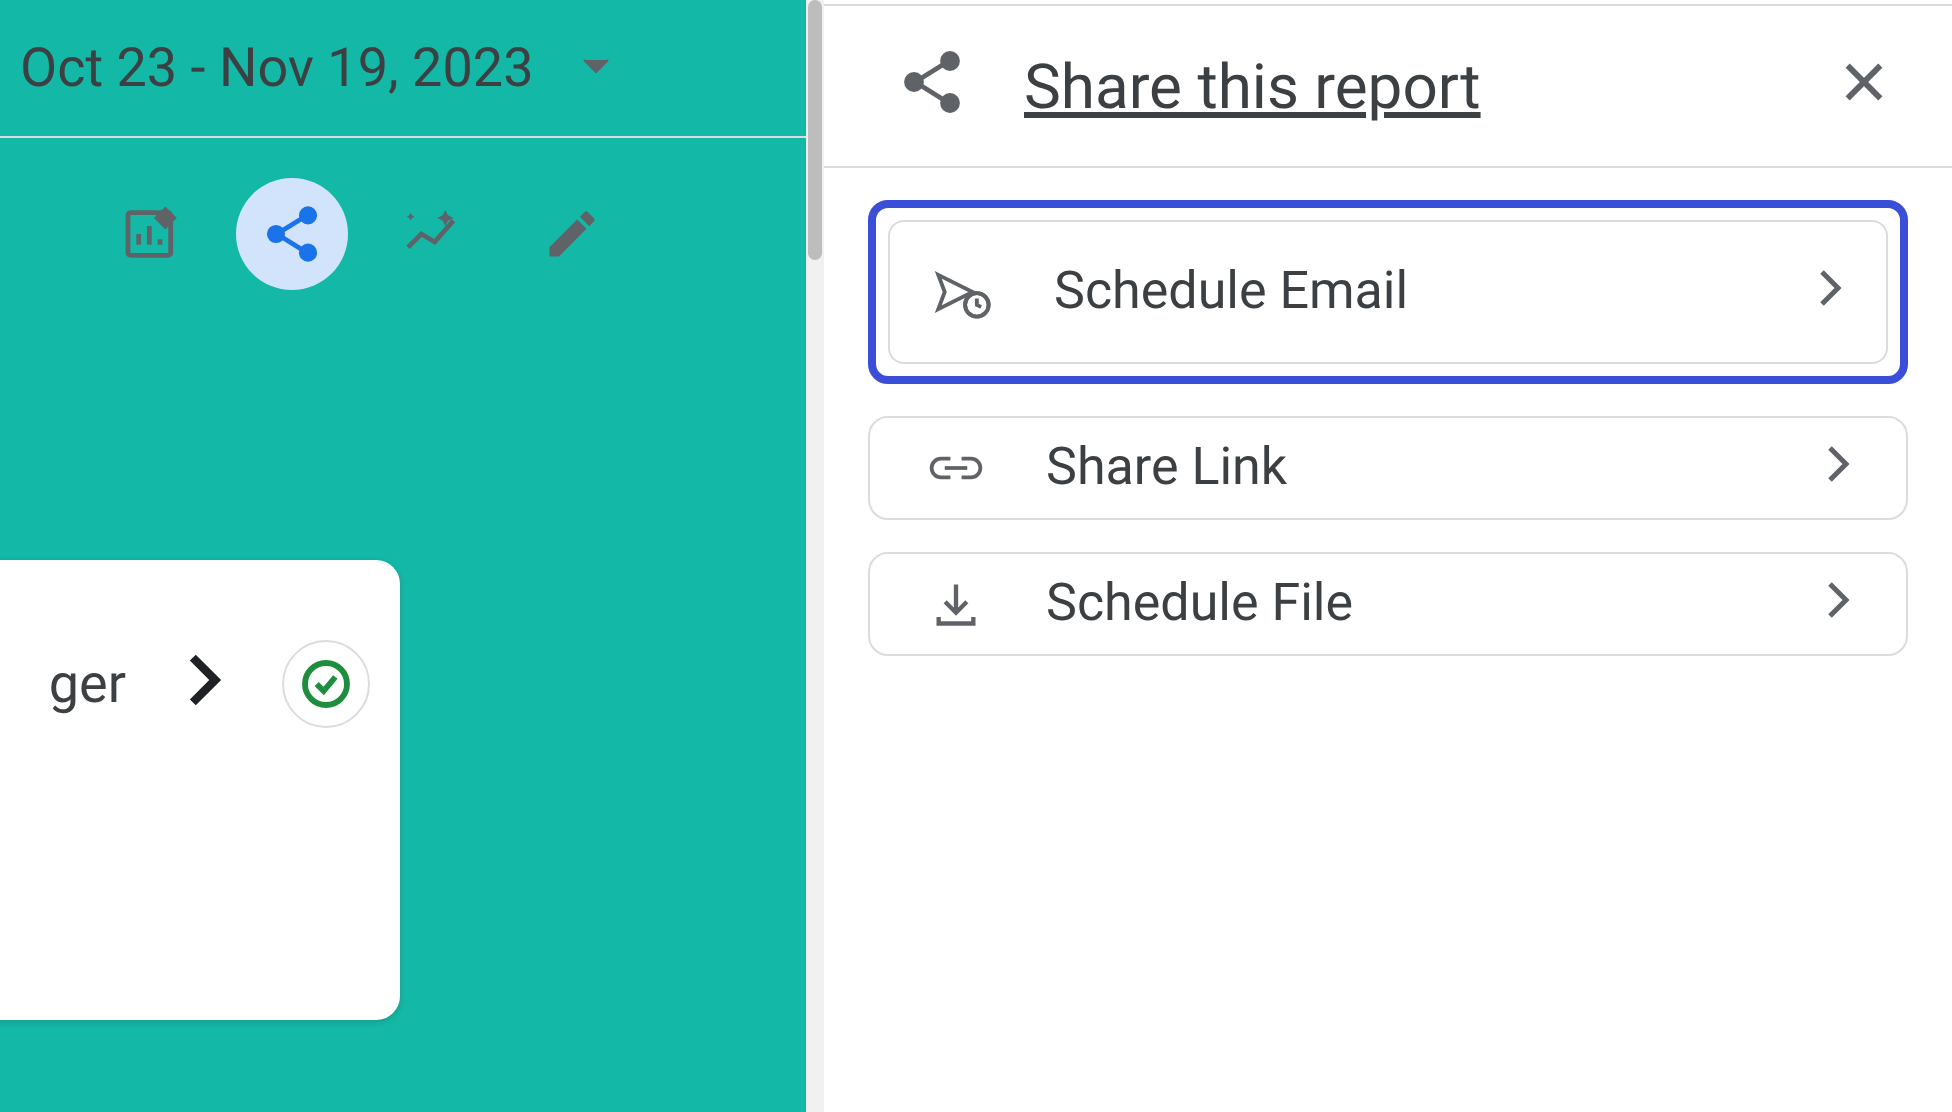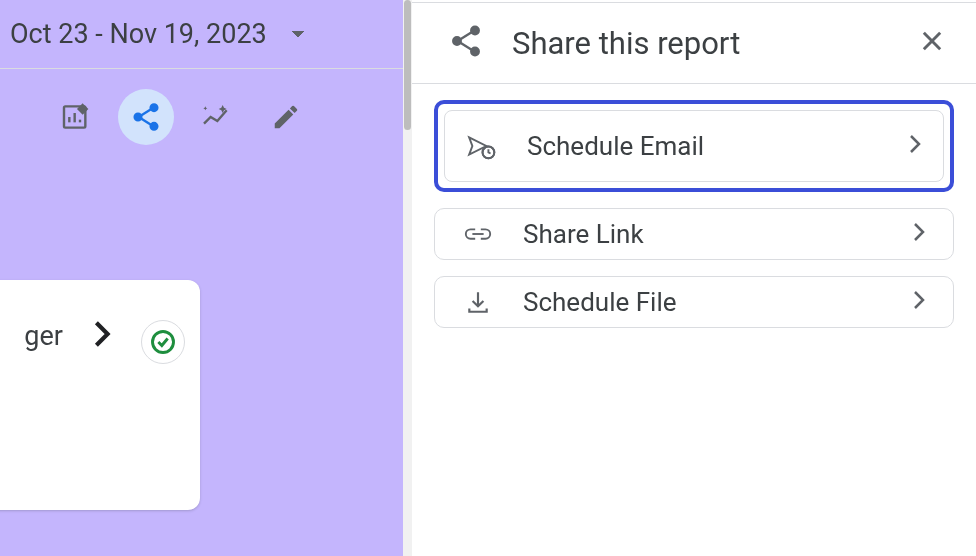--- a/index.html
+++ b/index.html
@@ -10,21 +10,21 @@
       overflow: hidden;
       background: #fff;
       position: relative;
     }
     .left-panel {
       position: absolute;
       left: 0;
       top: 0;
       width: 403px;
       height: 556px;
-      background: #c4b5fd;
+      background: #14b8a6;
     }
     .date-range-bar {
       padding: 18px 10px 18px 10px;
       display: flex;
       align-items: center;
       gap: 18px;
       border-bottom: 1px solid #dadce0;
       color: #3c4043;
       font-size: 27px;
       font-weight: 400;
@@ -62,20 +62,21 @@
       height: 230px;
       background: #fff;
       border-radius: 12px;
       box-shadow: 0 1px 3px rgba(60,64,67,0.15), 0 1px 2px rgba(60,64,67,0.1);
     }
     .card-content {
       position: absolute;
       right: 15px;
       top: 40px;
       display: flex;
+      align-items: center;
       gap: 30px;
     }
     .card-text {
       font-size: 27px;
       color: #3c4043;
     }
     .card-chevron {
       color: #202124;
     }
     .check-badge {
@@ -120,20 +121,21 @@
       align-items: center;
       padding: 20px 30px 20px 36px;
       gap: 28px;
       border-bottom: 1px solid #dadce0;
     }
     .panel-title {
       flex: 1;
       font-size: 31px;
       color: #3c4043;
       font-weight: 400;
+      text-decoration: underline;
     }
     .close-btn {
       color: #5f6368;
       cursor: pointer;
     }
     .options-list {
       padding: 16px 22px;
       display: flex;
       flex-direction: column;
       gap: 16px;

